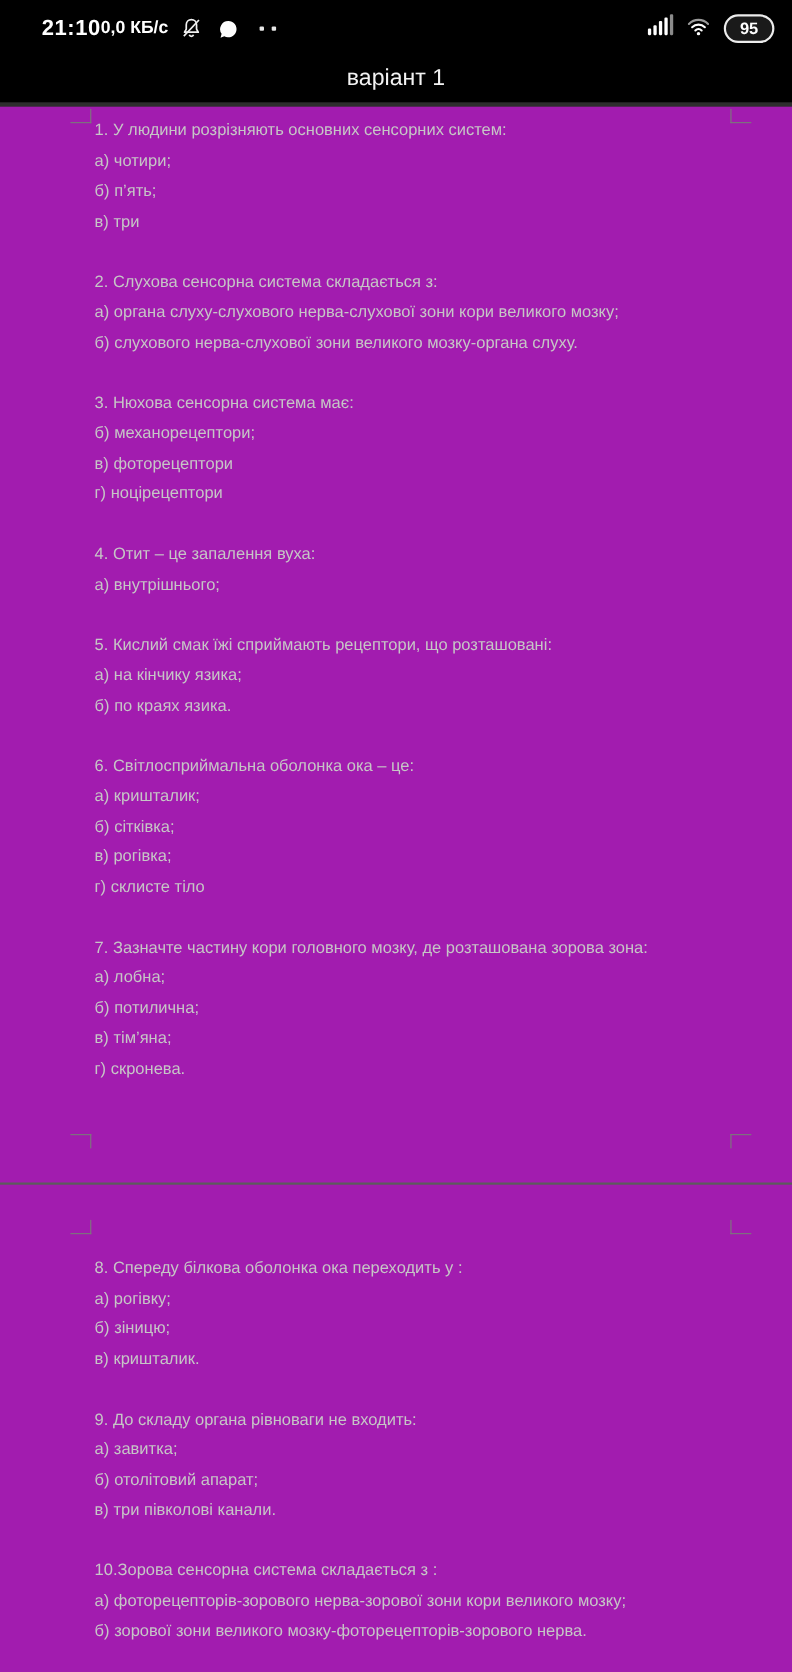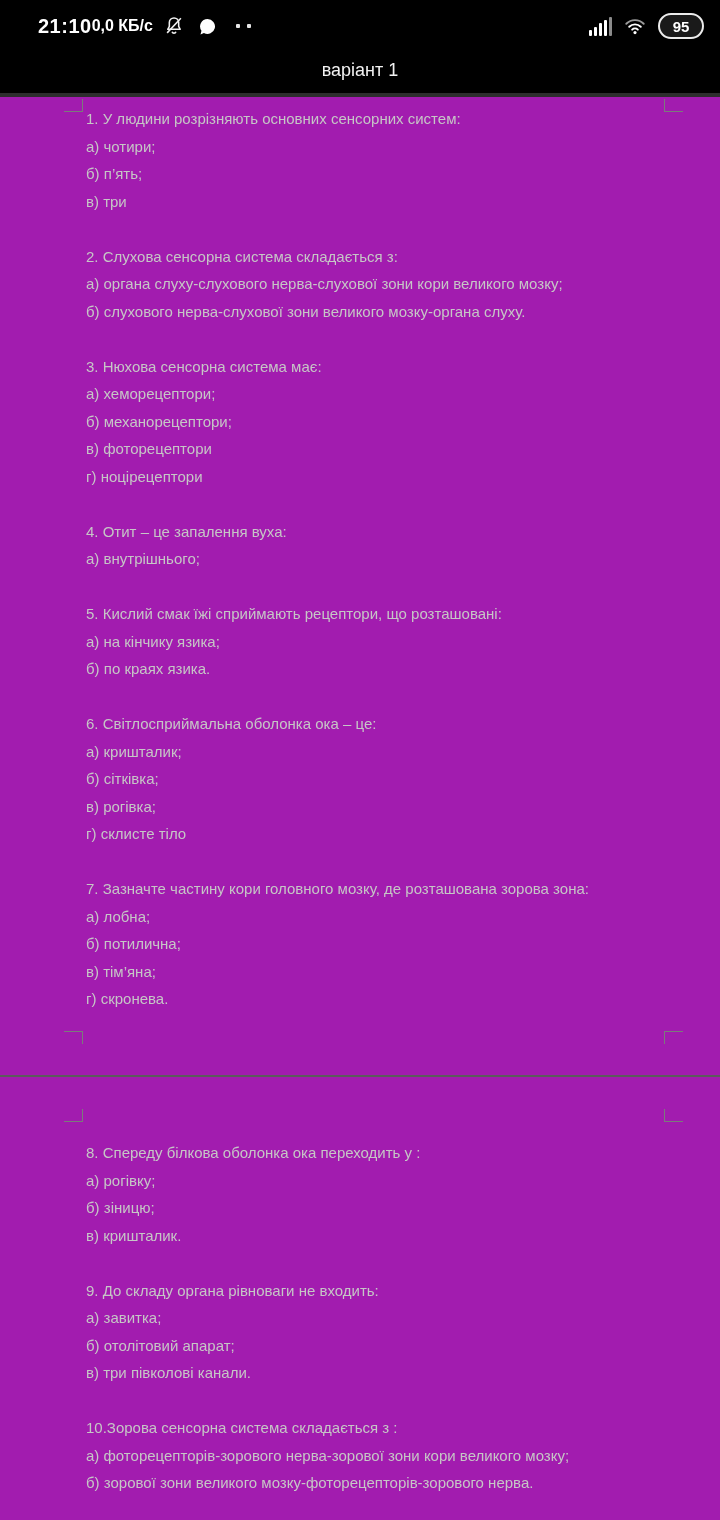--- a/index.html
+++ b/index.html
@@ -9,32 +9,32 @@
     background:#2d2d2d; font-family:"Liberation Sans", sans-serif;
   }
   
   .app-header { position:absolute; top:0; left:0; width:720px; height:93px; background:#000; z-index:5; }
   .status-row { display:flex; align-items:center; height:48px; padding:4px 16px 0 38px; color:#fff; }
   .status-time { font-size:20px; font-weight:700; letter-spacing:0.5px; }
   .status-speed { font-size:16px; font-weight:700; margin-right:10px; }
   .status-icon { display:inline-flex; align-items:center; justify-content:center; margin-right:12px; }
   .overflow-dots { display:inline-flex; gap:7px; margin-left:6px; }
   .overflow-dots span { width:4px; height:4px; border-radius:1px; background:#e6e6e6; }
-  .status-right { margin-left:auto; display:flex; align-items:center; gap:11px; }
+  .status-right { margin-left:auto; display:flex; align-items:flex-start; gap:11px; }
   .signal { display:flex; align-items:flex-end; gap:2px; height:19px; }
   .signal i { display:block; width:3px; background:#fff; border-radius:1px; }
   .signal i.b1{height:6px}.signal i.b2{height:9px}.signal i.b3{height:13px}.signal i.b4{height:16px}
   .signal i.b5{height:19px; background:#8b8b8b;}
   .battery-pill {
     min-width:46px; height:26px; border:2.5px solid #ececec; border-radius:14px;
     display:flex; align-items:center; justify-content:center;
     font-size:15px; font-weight:700; color:#fff; padding:0 8px; background:#1a1a1a;
   }
   .title-row { height:45px; display:flex; align-items:center; justify-content:center; }
-  .doc-title { color:#f2f2f2; font-size:18px; font-weight:400; }
+  .doc-title { color:#f2f2f2; font-size:21px; font-weight:400; }
   
   .document { position:absolute; top:97px; left:0; width:720px; height:1427px; background:#a21caf; }
   .page { position:relative; width:720px; }
   .page-1 { height:978px; }
   .page-2 { height:447px; }
   .page-divider { width:720px; height:2px; background:#5c5c5c; }
   .page-content { padding-left:86px; padding-right:30px; }
   .page-1 .page-content { padding-top:8px; }
   .page-2 .page-content { padding-top:62px; }
   .doc-line {
@@ -127,21 +127,20 @@
           <div class="question-block">
     <p class="doc-line">2. Слухова сенсорна система складається з:</p>
     <div>
               <p class="doc-line">а) органа слуху-слухового нерва-слухової зони кори великого мозку;</p>
               <p class="doc-line">б) слухового нерва-слухової зони великого мозку-органа слуху.</p>
             </div>
   </div>
           <div class="question-block">
     <p class="doc-line">3. Нюхова сенсорна система має:</p>
     <div>
-              <p class="doc-line">а) хеморецептори;</p>
               <p class="doc-line">б) механорецептори;</p>
               <p class="doc-line">в) фоторецептори</p>
               <p class="doc-line">г) ноцірецептори</p>
             </div>
   </div>
           <div class="question-block">
     <p class="doc-line">4. Отит – це запалення вуха:</p>
     <div>
               <p class="doc-line">а) внутрішнього;</p>
             </div>

